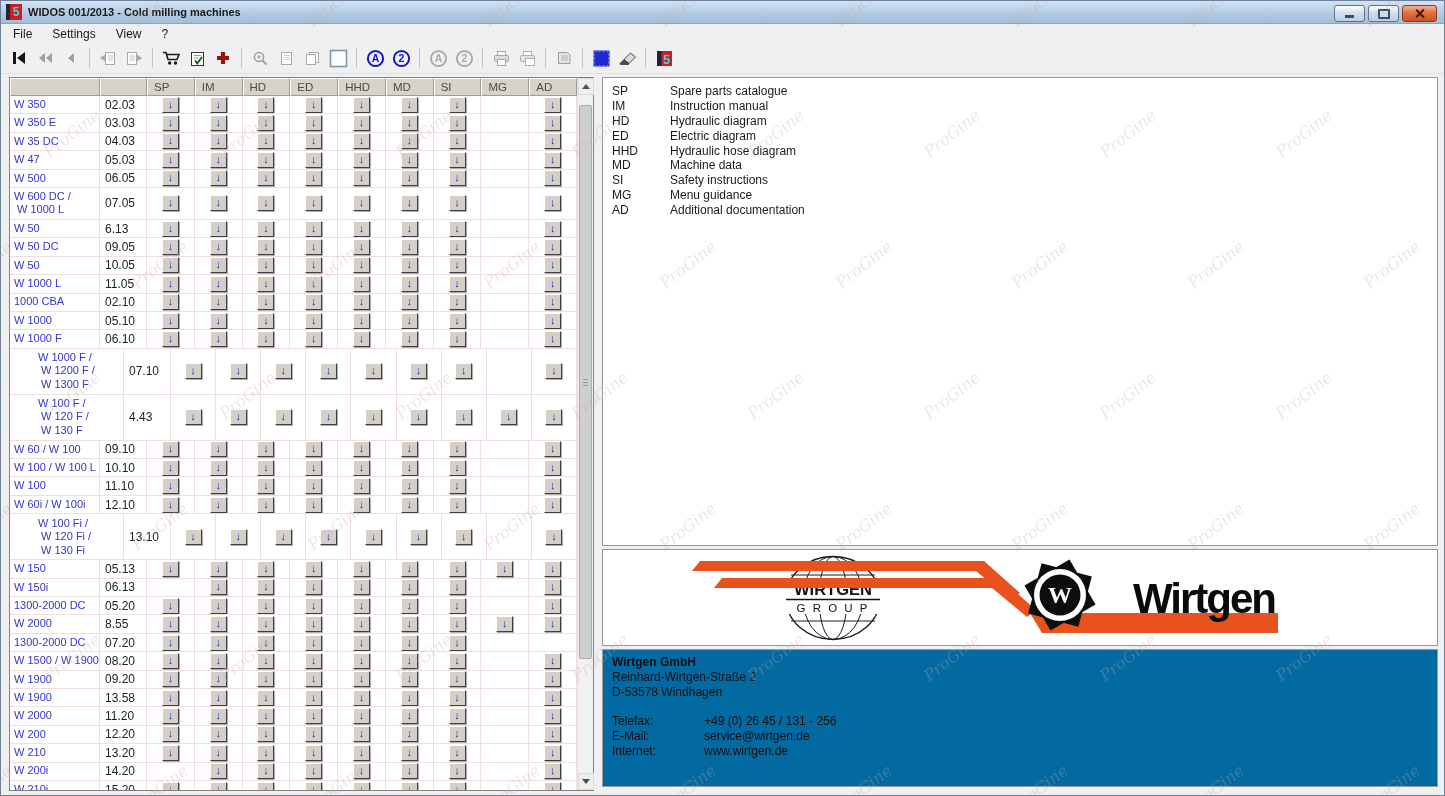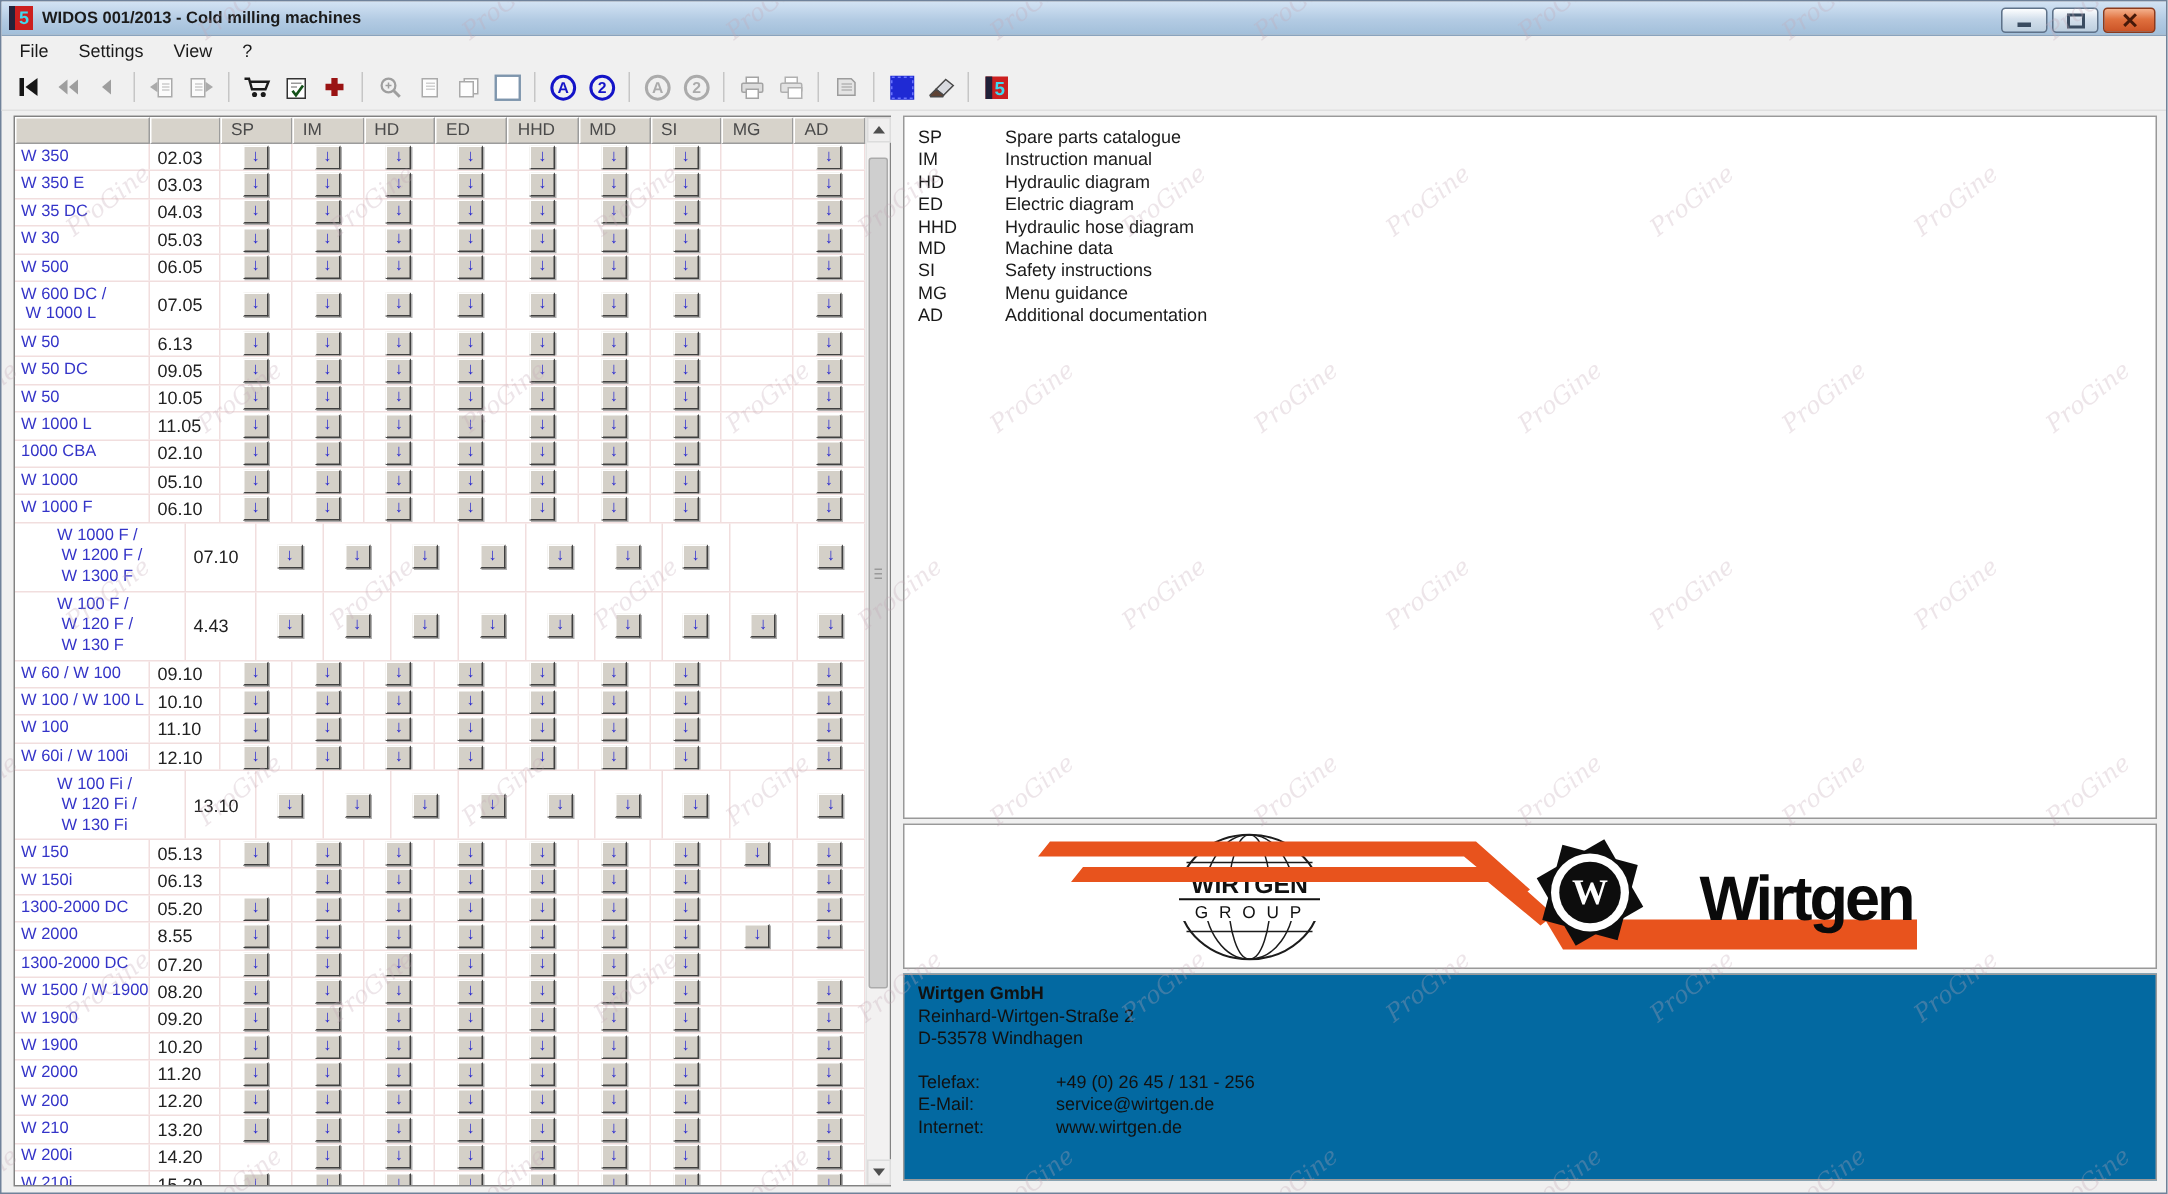--- a/index.html
+++ b/index.html
@@ -456,21 +456,21 @@
             </div>
           </div>
           <div class="cell doc"></div>
           <div class="cell doc">
             <div class="dl-btn">
               <span class="dl-arrow">↓</span>
             </div>
           </div>
         </div>
         <div class="row s1">
-          <div class="cell name"><div>W 30</div></div>
+          <div class="cell name"><div>W 47</div></div>
           <div class="cell ver">05.03</div>
           <div class="cell doc">
             <div class="dl-btn">
               <span class="dl-arrow">↓</span>
             </div>
           </div>
           <div class="cell doc">
             <div class="dl-btn">
               <span class="dl-arrow">↓</span>
             </div>
@@ -1541,21 +1541,21 @@
           </div>
           <div class="cell doc"></div>
           <div class="cell doc">
             <div class="dl-btn">
               <span class="dl-arrow">↓</span>
             </div>
           </div>
         </div>
         <div class="row s1">
           <div class="cell name"><div>W 1900</div></div>
-          <div class="cell ver">10.20</div>
+          <div class="cell ver">13.58</div>
           <div class="cell doc">
             <div class="dl-btn">
               <span class="dl-arrow">↓</span>
             </div>
           </div>
           <div class="cell doc">
             <div class="dl-btn">
               <span class="dl-arrow">↓</span>
             </div>
           </div>

